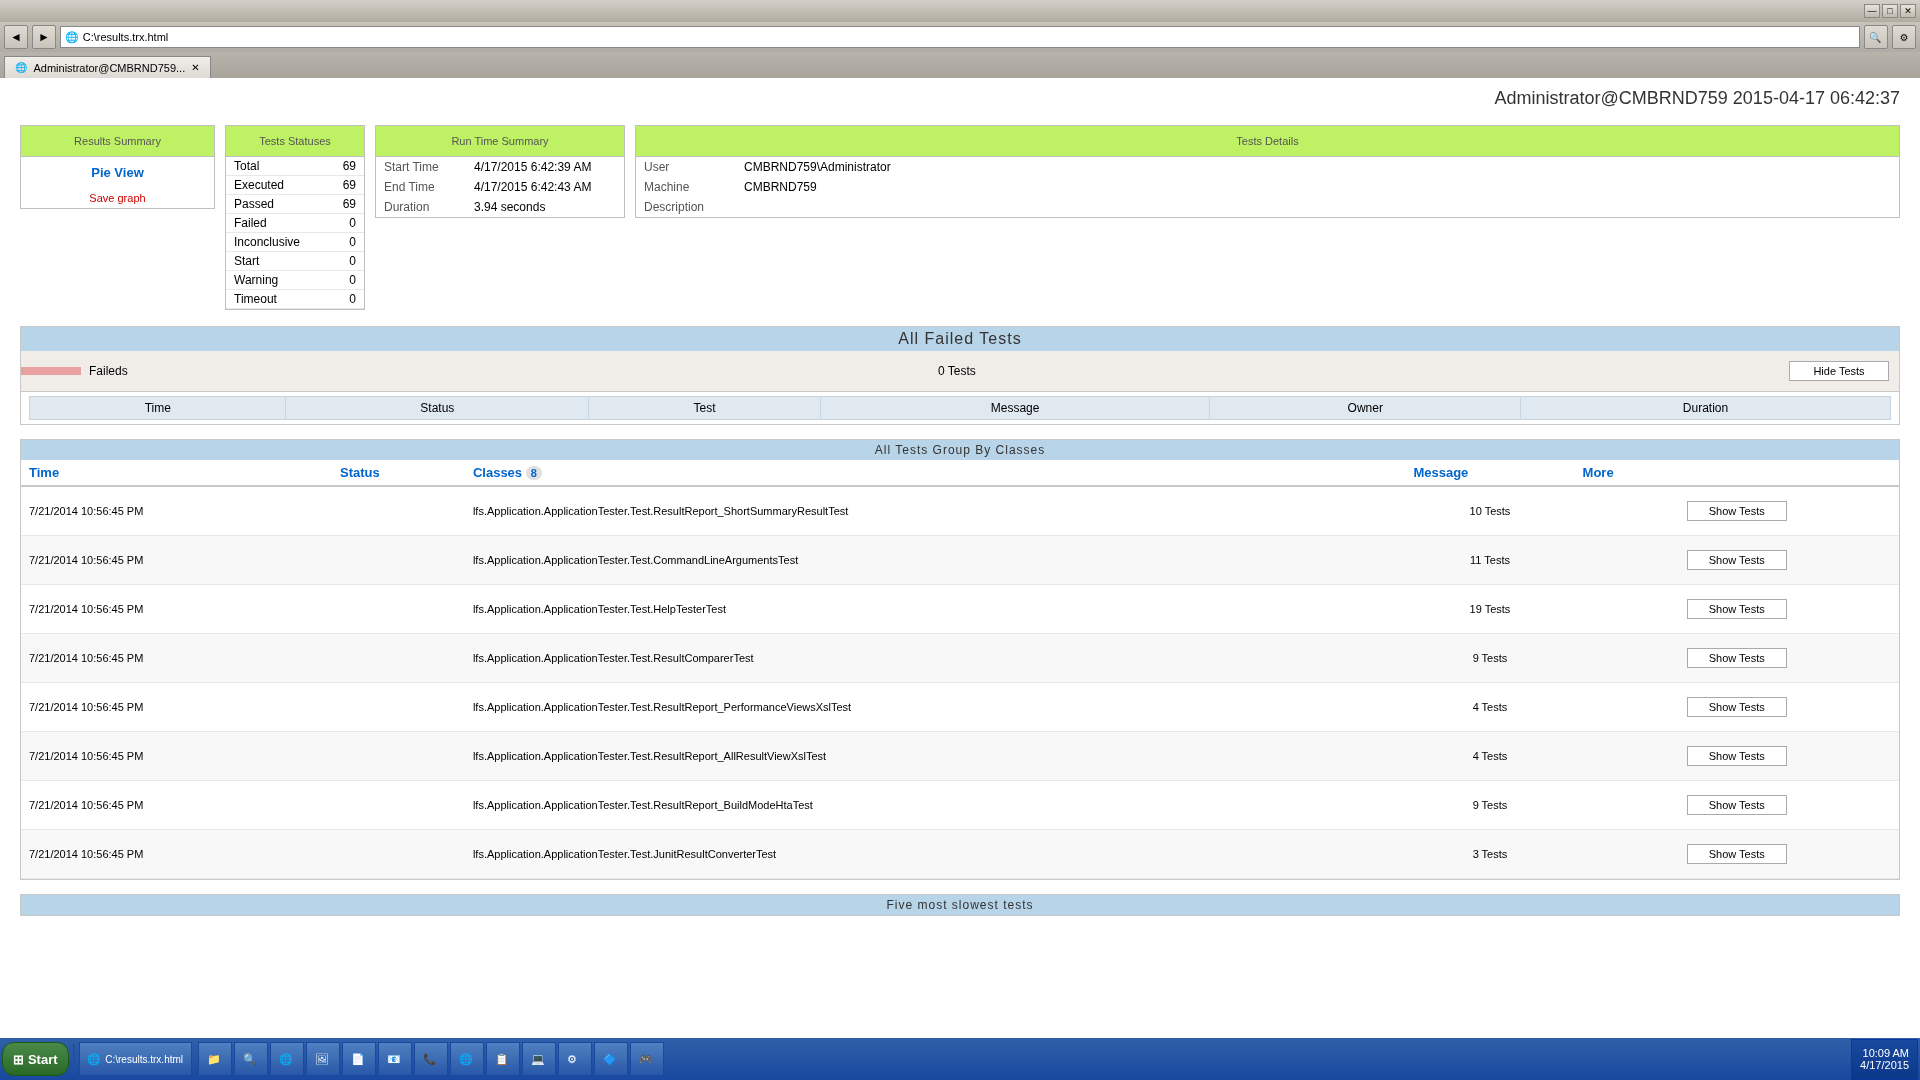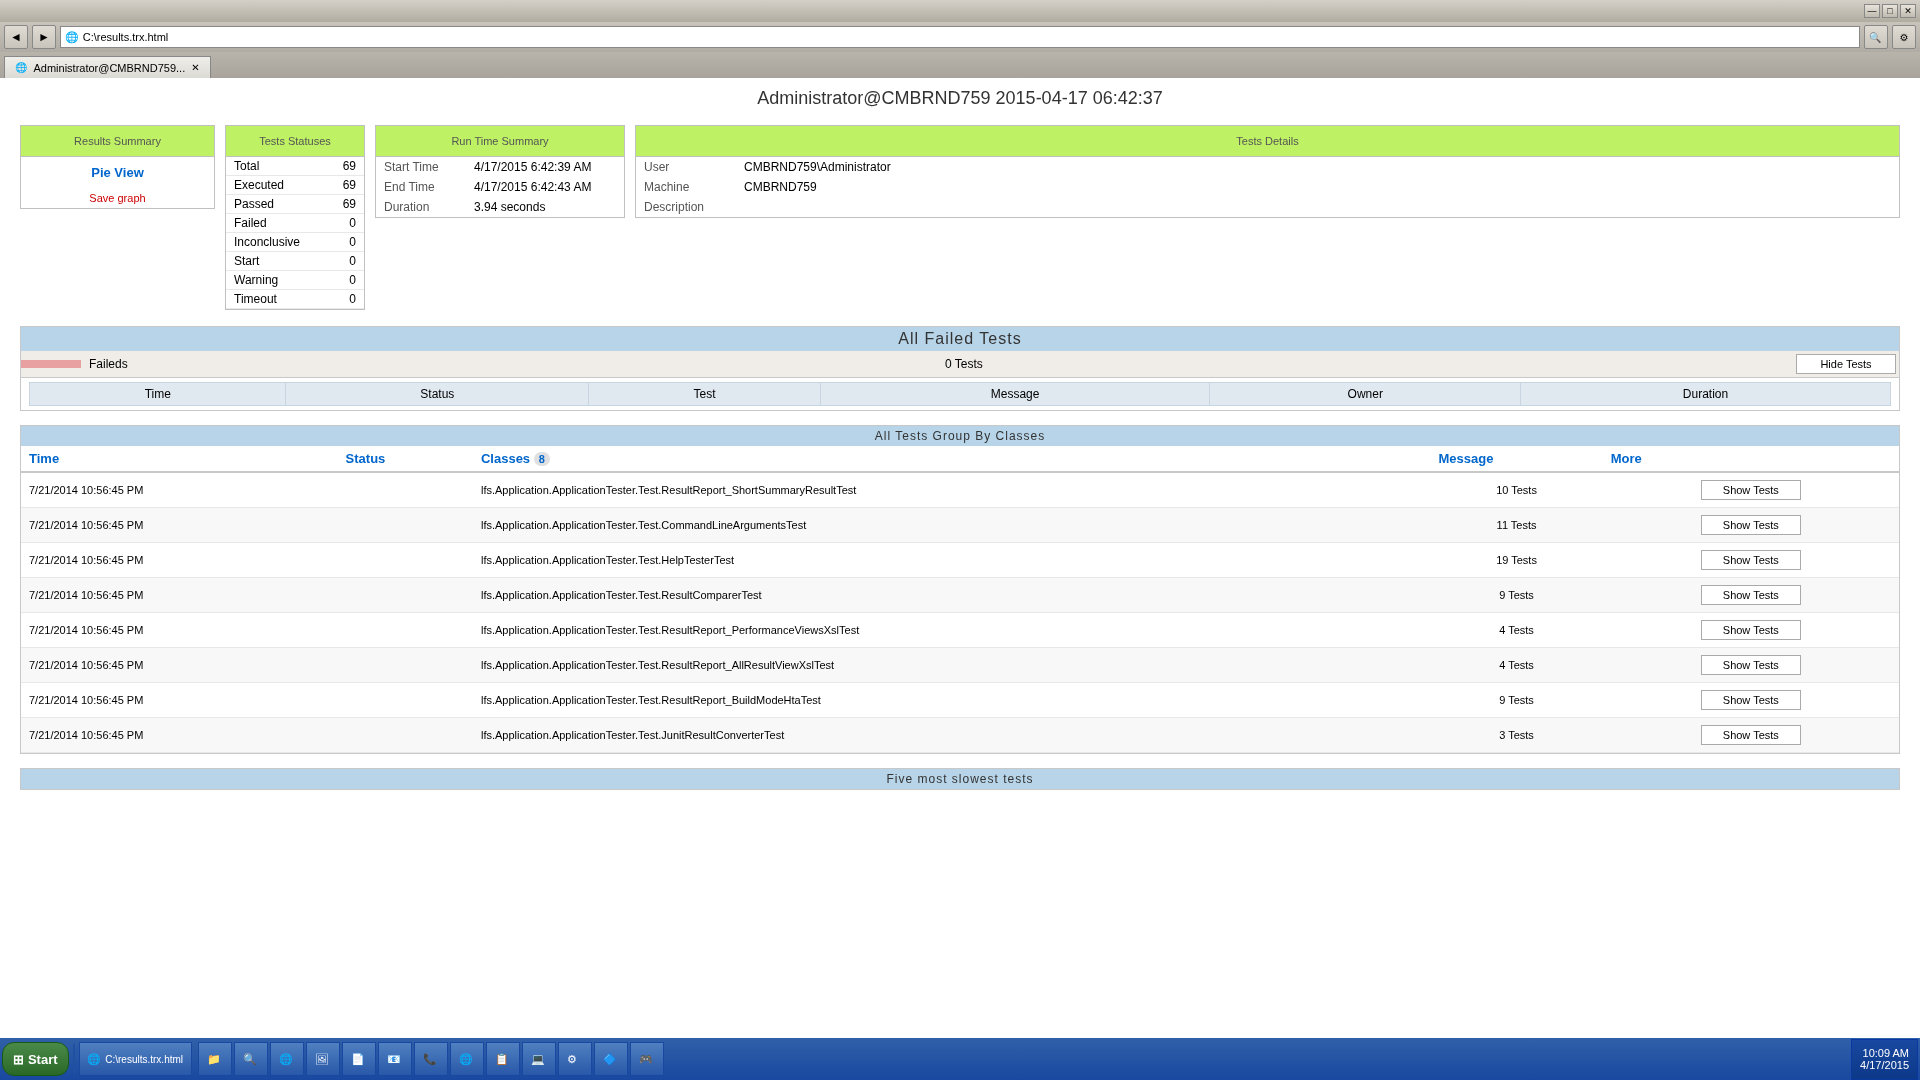--- a/index.html
+++ b/index.html
@@ -96,21 +96,21 @@
     }
 
     
     .page-content {
       padding: 10px 20px;
       background: #fff;
       min-height: calc(1080px - 78px - 42px);
     }
 
     .page-title {
-      text-align: center;
+      text-align: right;
       font-size: 18px;
       font-weight: normal;
       margin-bottom: 16px;
       color: #333;
     }
 
     
     .summary-row {
       display: flex;
       gap: 10px;
@@ -237,21 +237,21 @@
       padding: 4px 12px;
       font-size: 12px;
       flex: 1;
     }
     .show-tests-btn {
       background: white;
       border: 1px solid #aaa;
       padding: 3px 4px;
       font-size: 11px;
       cursor: pointer;
-      margin: 3px;
+      margin: 10px;
       min-width: 100px;
     }
 
     
     .data-table {
       width: 100%;
       border-collapse: collapse;
     }
     .data-table th {
       background: #e0e8f0;

